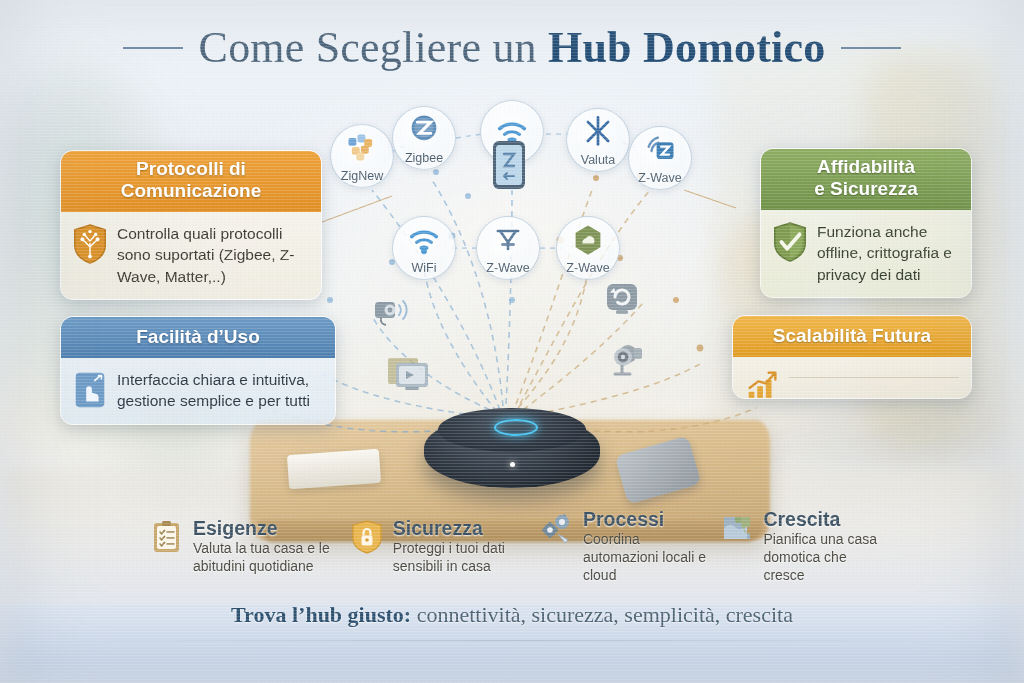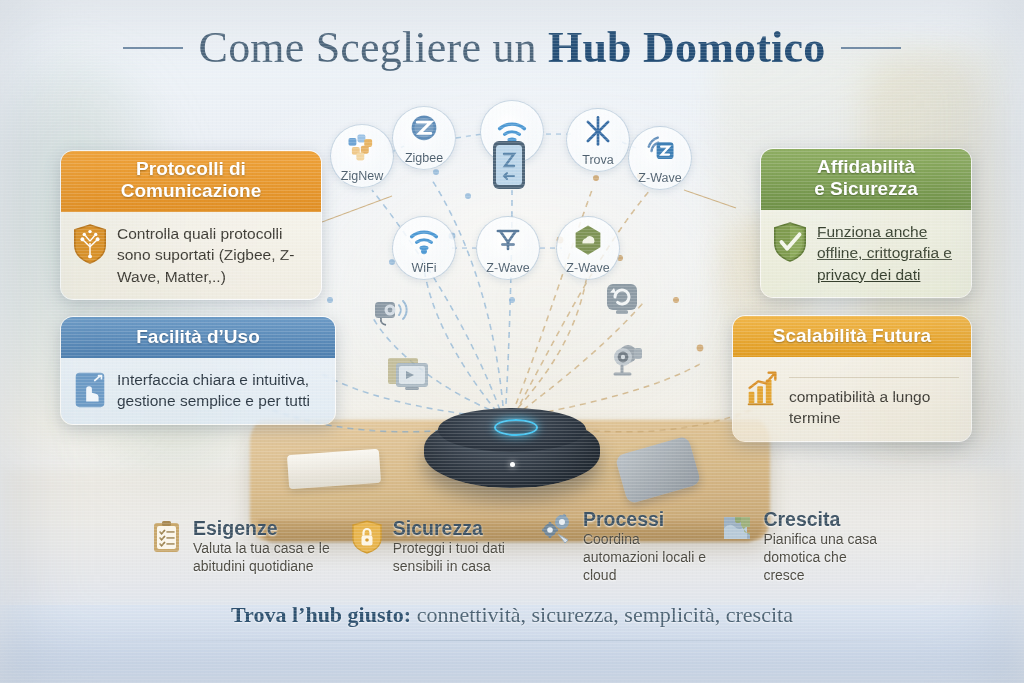--- a/index.html
+++ b/index.html
@@ -153,21 +153,21 @@
   }
   .card-body .ico {
     position:absolute; left:11px; top:12px; width:36px; height:40px;
   }
   .card-divider { height:1px; background:rgba(150,130,90,.28); margin:9px 0 8px; }
   .card.orange .card-head { background:linear-gradient(#eea23a,#e08f25); }
   .card.blue   .card-head { background:linear-gradient(#6d9bc6,#4e7faf); text-shadow:0 1px 2px rgba(20,45,75,.5); }
   .card.green  .card-head { background:linear-gradient(#8fae63,#6f9148); text-shadow:0 1px 2px rgba(35,55,20,.5); }
   .card.gold   .card-head { background:linear-gradient(#f0b64a,#e09c22); }
   .card.blue .card-body { background:linear-gradient(#e7eff7d9,#dde9f4d4); color:#2f3b46; }
-  .card.green .card-body { background:linear-gradient(#f1f2e5cc,#e8ecd9c9); color:#37402f;text-decoration:underline; }
+  .card.green .card-body { background:linear-gradient(#f1f2e5cc,#e8ecd9c9); color:#37402f; }
 
   #card-protocolli { left:60px; top:150px; width:262px; }
   #card-facilita   { left:60px; top:316px; width:276px; }
   #card-affidabilita { left:760px; top:148px; width:212px; }
   #card-scalabilita  { left:732px; top:315px; width:240px; }
 
   
   .bottom-row {
     position:absolute; left:150px; top:508px; width:740px; height:78px;
     display:flex; align-items:center; gap:6px;
@@ -311,21 +311,21 @@
   </div>
 
   <div class="badge with-label" style="left:566px; top:108px;">
     <svg class="glyph" viewBox="0 0 32 32">
       <g stroke="#3a6ea5" stroke-width="2.4" stroke-linecap="round" fill="none">
         <path d="M16 3 V27"></path>
           <path d="M7 7 L16 16 L25 7"></path>
           <path d="M7 24 L16 15 L25 24"></path>
       </g>
     </svg>
-    <span class="badge-label">Trova</span>
+    <span class="badge-label">Valuta</span>
   </div>
 
   <div class="badge with-label" style="left:628px; top:126px;">
     <svg class="glyph" viewBox="0 0 32 32">
       <g fill="none" stroke="#6893bd" stroke-width="2.2" stroke-linecap="round">
         <path d="M6 13 A13 13 0 0 1 14 5"></path>
           <path d="M8.5 17 A9 9 0 0 1 14.5 9.5"></path>
       </g>
       <rect x="13" y="9" width="15" height="15" rx="3" fill="#3e7fb5"></rect>
       <path d="M17 13 H24 L17.5 20 H24" stroke="#fff" stroke-width="2" fill="none" stroke-linecap="round"></path>
@@ -491,21 +491,20 @@
         <g fill="#e3a534">
           <rect x="4" y="24" width="6" height="12" rx="1"></rect>
           <rect x="13" y="18" width="6" height="18" rx="1"></rect>
           <rect x="22" y="11" width="6" height="25" rx="1"></rect>
         </g>
         <path d="M5 20 L14 13 L22 15 L31 5" stroke="#d9912a" stroke-width="2.6" fill="none" stroke-linecap="round" stroke-linejoin="round"></path>
         <path d="M25 4 h7 v7" stroke="#d9912a" stroke-width="2.6" fill="none" stroke-linecap="round" stroke-linejoin="round"></path>
         <rect x="3" y="36" width="27" height="2" rx="1" fill="#c98c2a"></rect>
       </svg>
       <div class="card-divider"></div>
-      <div style="padding-left:0">compatibilità a lungo termine</div>
     </div>
   </div>
 
   <div class="bottom-row">
     <div class="bitem" id="b-esigenze">
       <svg class="bico" viewBox="0 0 34 34">
         <rect x="4" y="3" width="25" height="29" rx="3" fill="#c8a76b"></rect>
         <rect x="7" y="6" width="19" height="23" rx="2" fill="#fbf6ea"></rect>
         <rect x="12" y="1" width="9" height="5" rx="1.6" fill="#a98a52"></rect>
         <g stroke="#9c8350" stroke-width="1.6" fill="none" stroke-linecap="round">

